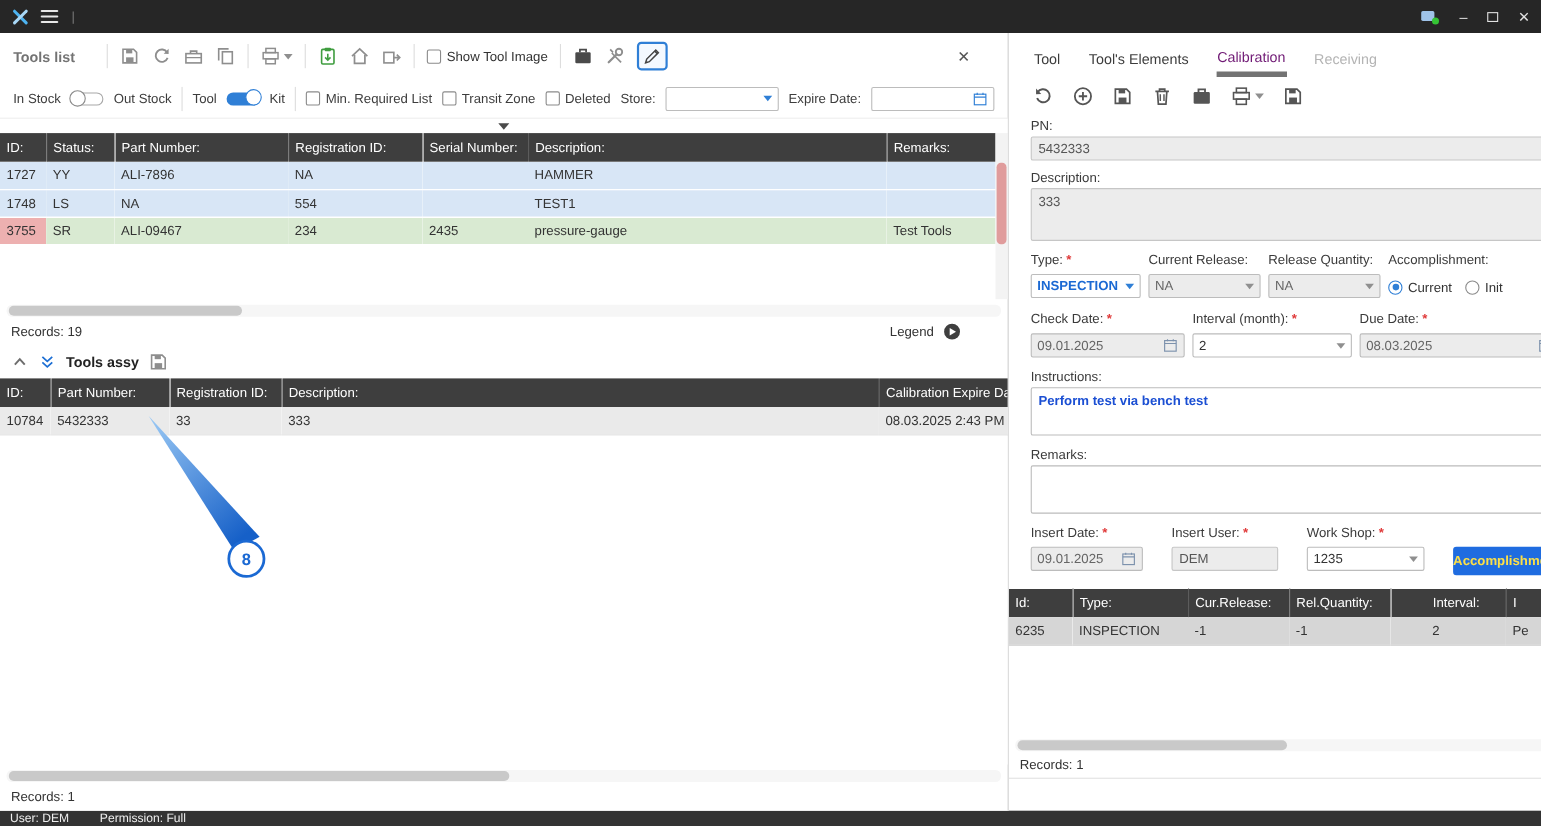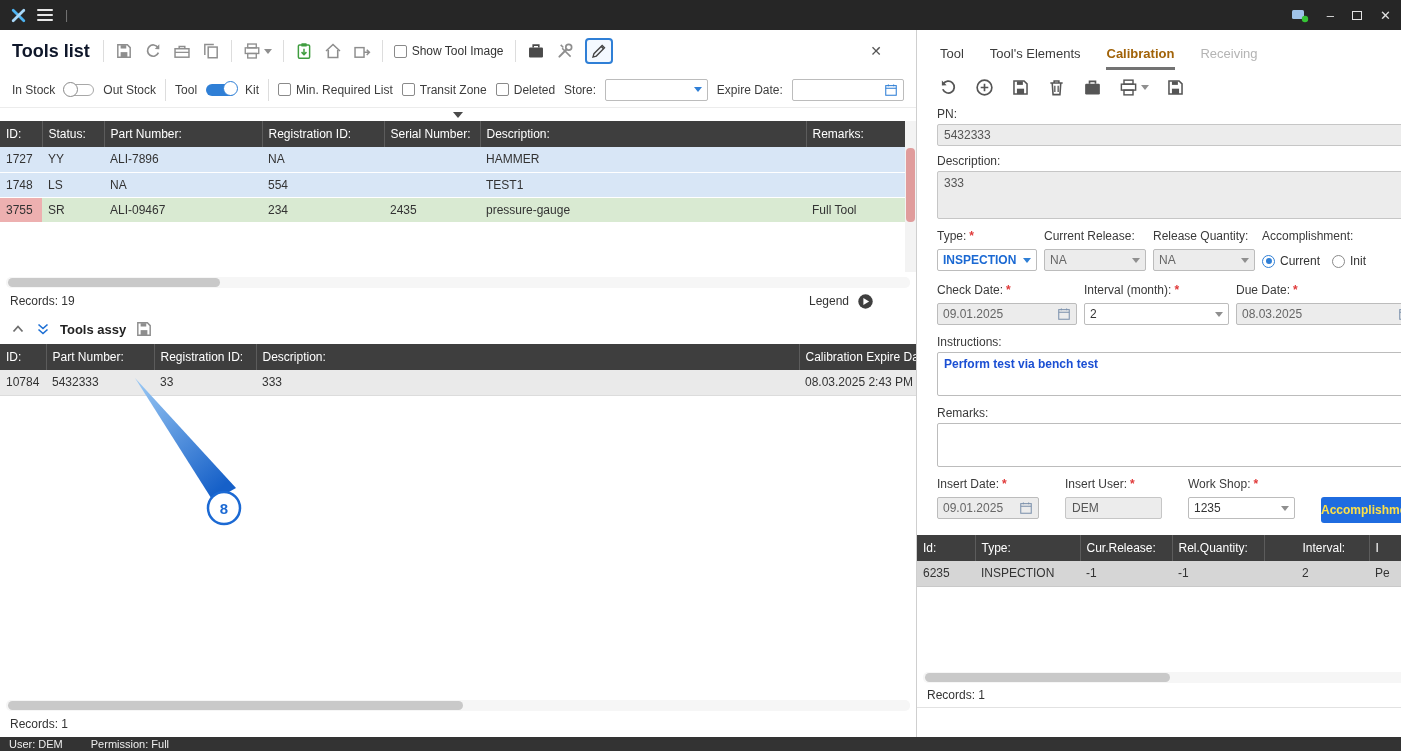--- a/index.html
+++ b/index.html
@@ -17,21 +17,21 @@
   .tb-right{margin-left:auto;display:flex;align-items:center;gap:18px;}
   .wbtn{color:#e2e2e2;font-size:13px;cursor:pointer;line-height:1;}
   .restore-box{display:inline-block;width:10px;height:9px;border:1px solid #e2e2e2;}
   .userstat{width:18px;height:15px;}
 
   .main{flex:1;display:flex;min-height:0;}
 
   
   .left{width:917px;flex:0 0 917px;border-right:1px solid #cfcfcf;display:flex;flex-direction:column;background:#fff;position:relative;min-height:0;}
   .tl-header{flex:0 0 42px;display:flex;align-items:center;gap:11px;padding:0 12px;}
-  .tl-title{font-size:18px;font-weight:bold;color:#0f172a;margin-right:2px;white-space:nowrap;}
+  .tl-title{font-size:13px;font-weight:bold;color:#737373;margin-right:18px;white-space:nowrap;}
   .vsep{width:1px;height:22px;background:#ddd;flex:0 0 1px;}
   .icbtn{display:flex;align-items:center;color:#8e8e8e;cursor:pointer;}
   .icbtn .ic{width:18px;height:18px;display:block;}
   .icbtn.dark{color:#4a4a4a;}
   .icbtn.green{color:#3f9d3f;}
   .icbtn.active-tool{border:2px solid #2f7fd6;border-radius:4px;padding:2px 3px;color:#444;background:#f4f9ff;}
   .close-x{margin-left:auto;margin-right:22px;color:#555;font-size:14px;cursor:pointer;}
   .caret{width:0;height:0;border-left:4px solid transparent;border-right:4px solid transparent;border-top:5px solid #2f7fd6;margin-left:3px;flex:0 0 auto;}
   .caret.dim{border-top-color:#8f8f8f;}
 
@@ -97,21 +97,21 @@
   .t2 th:nth-child(3),.t2 td:nth-child(3){width:102px;}
   .t2 th:nth-child(4),.t2 td:nth-child(4){width:543px;}
   .t2wrap{flex:0 0 52px;}
   .assy-body{flex:1;background:#fff;}
   .callout-svg{position:absolute;left:0;top:340px;width:400px;height:210px;pointer-events:none;z-index:5;}
 
   
   .right{flex:1;display:flex;flex-direction:column;background:#fff;min-height:0;}
   .tabs{flex:0 0 40px;display:flex;align-items:flex-end;gap:24px;padding:0 22px;}
   .tab{font-size:13px;color:#3c3c3c;padding:10px 1px 9px;cursor:pointer;white-space:nowrap;}
-  .tab.active{font-weight:bold;color:#a16207;border-bottom:3px solid #737373;padding-bottom:6px;}
+  .tab.active{font-weight:normal;color:#701a75;border-bottom:5px solid #737373;padding-bottom:6px;}
   .tab.disabled{color:#b4b4b4;}
   .rp-close{margin-left:auto;color:#555;font-size:14px;cursor:pointer;padding-bottom:12px;}
   .rp-toolbar{flex:0 0 34px;display:flex;align-items:center;gap:17px;padding:0 22px;}
   .rp-toolbar .icbtn{color:#555;}
   .rp-toolbar .icbtn .ic{width:19px;height:19px;}
 
   .rp-form{padding:3px 20px 0;flex:0 0 auto;}
   .lbl{font-size:12px;color:#3a3a3a;margin-bottom:3px;white-space:nowrap;display:flex;align-items:baseline;}
   .req{color:#e03a3a;margin-left:3px;font-weight:bold;}
   .ro-input{height:22px;border:1px solid #c6c6c6;background:#ececec;display:flex;align-items:center;padding:0 6px;border-radius:2px;color:#555;}
@@ -417,21 +417,21 @@
                   <td>TEST1</td>
                   <td></td>
                 </tr>
                 <tr class="row-green">
                   <td class="tint-red">3755</td>
                   <td>SR</td>
                   <td>ALI-09467</td>
                   <td>234</td>
                   <td>2435</td>
                   <td>pressure-gauge</td>
-                  <td>Full Tool</td>
+                  <td>Test Tools</td>
                 </tr>
               </tbody>
           </table>
         </div>
         <div class="vscroll">
             <div class="vthumb"></div>
           </div>
       </div>
 
       <div class="hscroll">

